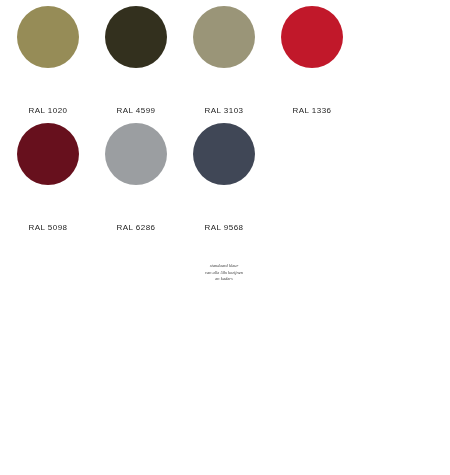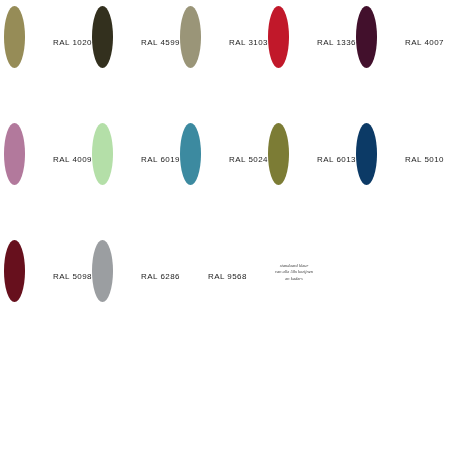--- a/index.html
+++ b/index.html
@@ -27,21 +27,21 @@
     display: flex;
     flex-direction: row;
     justify-content: flex-start;
     align-items: flex-start;
     height: 117px;
     padding-left: 4px;
   }
   .swatch-cell {
     width: 88px;
     display: flex;
-    flex-direction: row;
+    flex-direction: column;
     align-items: center;
     position: relative;
     gap: 28px;
   }
   .swatch-disc {
     width: 62px;
     height: 62px;
     border-radius: 50%;
     display: block;
   }
@@ -87,46 +87,20 @@
         <div class="swatch-label">RAL 4599</div>
       </div>
       <div class="swatch-cell">
         <span class="swatch-disc" style="background-color: rgb(154, 149, 120);"></span>
         <div class="swatch-label">RAL 3103</div>
       </div>
       <div class="swatch-cell">
         <span class="swatch-disc" style="background-color: rgb(193, 24, 42);"></span>
         <div class="swatch-label">RAL 1336</div>
       </div>
-      <div class="swatch-cell">
-        <span class="swatch-disc" style="background-color: rgb(66, 16, 44);"></span>
-        <div class="swatch-label">RAL 4007</div>
-      </div>
-    </div>
-    <div class="swatch-row">
-      <div class="swatch-cell">
-        <span class="swatch-disc" style="background-color: rgb(178, 121, 156);"></span>
-        <div class="swatch-label">RAL 4009</div>
-      </div>
-      <div class="swatch-cell">
-        <span class="swatch-disc" style="background-color: rgb(180, 223, 168);"></span>
-        <div class="swatch-label">RAL 6019</div>
-      </div>
-      <div class="swatch-cell">
-        <span class="swatch-disc" style="background-color: rgb(60, 138, 160);"></span>
-        <div class="swatch-label">RAL 5024</div>
-      </div>
-      <div class="swatch-cell">
-        <span class="swatch-disc" style="background-color: rgb(124, 124, 53);"></span>
-        <div class="swatch-label">RAL 6013</div>
-      </div>
-      <div class="swatch-cell">
-        <span class="swatch-disc" style="background-color: rgb(12, 58, 102);"></span>
-        <div class="swatch-label">RAL 5010</div>
-      </div>
     </div>
     <div class="swatch-row">
       <div class="swatch-cell">
         <span class="swatch-disc" style="background-color: rgb(103, 16, 29);"></span>
         <div class="swatch-label">RAL 5098</div>
       </div>
       <div class="swatch-cell">
         <span class="swatch-disc" style="background-color: rgb(155, 158, 161);"></span>
         <div class="swatch-label">RAL 6286</div>
       </div>

